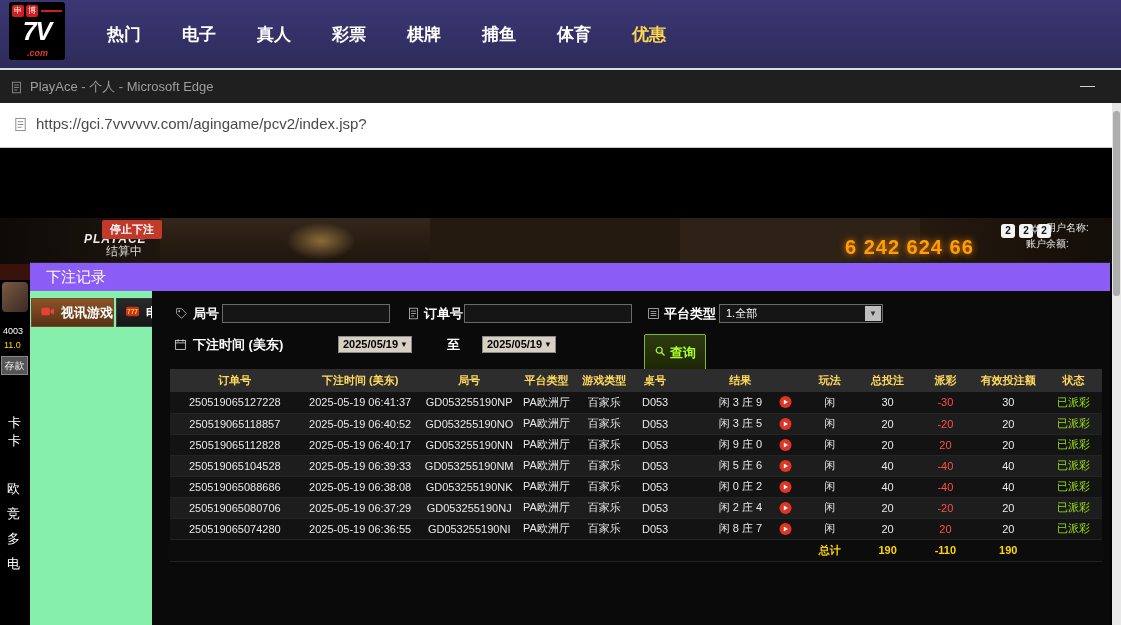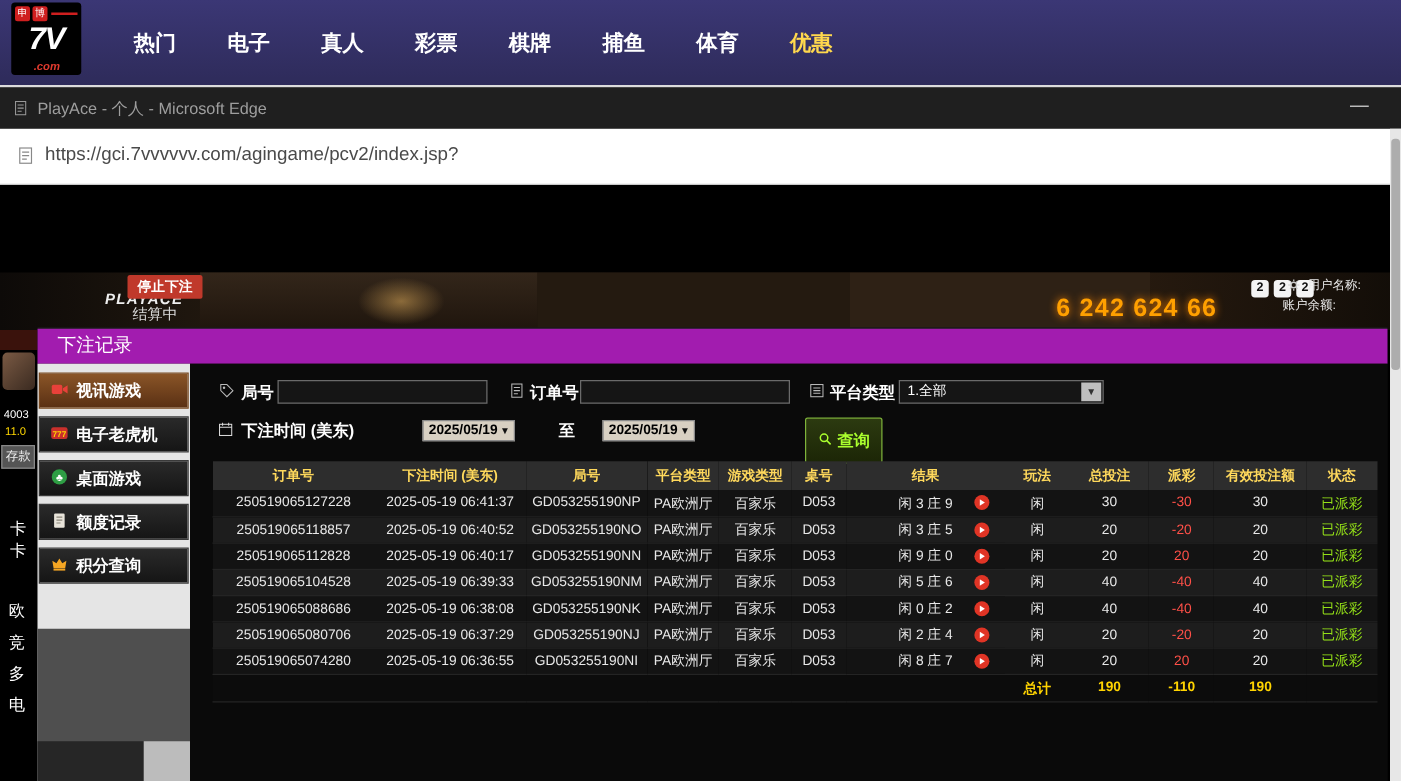--- a/index.html
+++ b/index.html
@@ -60,23 +60,23 @@
             color:#eee; font-size:10px; text-align:center; line-height:17px; cursor:pointer; }
   .lr-c { left:8px; top:150px; font-size:13px; cursor:pointer; }
   .lr-d { left:8px; top:168px; font-size:13px; cursor:pointer; }
   .lr-e { left:7px; top:216px; font-size:13px; cursor:pointer; }
   .lr-f { left:7px; top:241px; font-size:13px; cursor:pointer; }
   .lr-g { left:7px; top:266px; font-size:13px; cursor:pointer; }
   .lr-h { left:7px; top:291px; font-size:13px; cursor:pointer; }
 
   
   .modal { position:absolute; left:30px; top:262px; width:1080px; height:363px; background:#080808; z-index:10; border-top:1px solid #222; }
-  .modal-title { height:28px; background:#a21caf; color:#fff; font-size:15px; line-height:28px; padding-left:16px; }
+  .modal-title { height:28px; background:#8b5cf6; color:#fff; font-size:15px; line-height:28px; padding-left:16px; }
   .modal-body { display:flex; height:335px; }
-  .m-sidebar { width:122px; background:#e5e5e5; padding-top:7px; display:flex; flex-direction:column; }
+  .m-sidebar { width:122px; background:#86efac; padding-top:7px; display:flex; }
   .side-item { height:29px; margin:0 1px 6px 1px; display:flex; align-items:center; gap:6px; padding-left:8px;
                background:linear-gradient(180deg,#2a2a2a,#151515); border:1px solid #3a3a3a;
                color:#fff; font-size:13px; font-weight:bold; cursor:pointer; white-space:nowrap; }
   .side-item.active { background:linear-gradient(180deg,#8a5527,#5a3014); border-color:#7a4a20; }
   .side-filler { margin-top:30px; flex:1; background:#4f4f4f; position:relative; }
   .frag-dark { position:absolute; bottom:0; left:0; width:70%; height:33px; background:#262626; }
   .frag-light{ position:absolute; bottom:0; right:0; width:30%; height:33px; background:#bcbcbc; }
 
   .m-content { flex:1; position:relative; background:#0a0a0a; }
   .f-lbl { position:absolute; color:#fff; font-size:13px; font-weight:bold; white-space:nowrap; }

